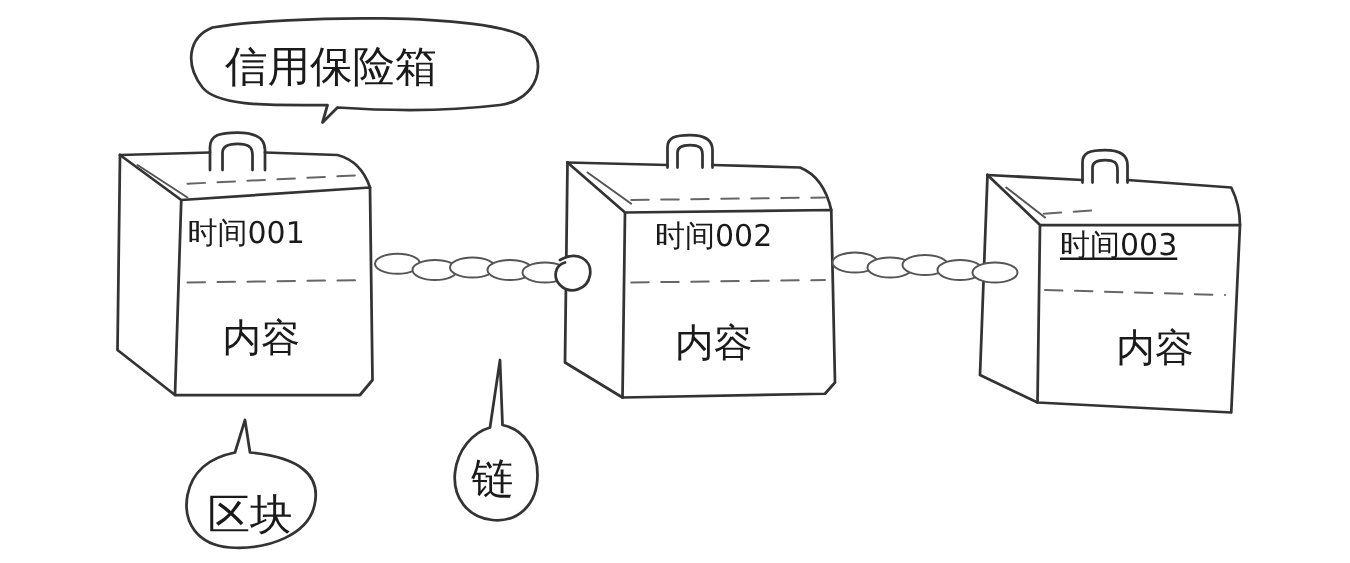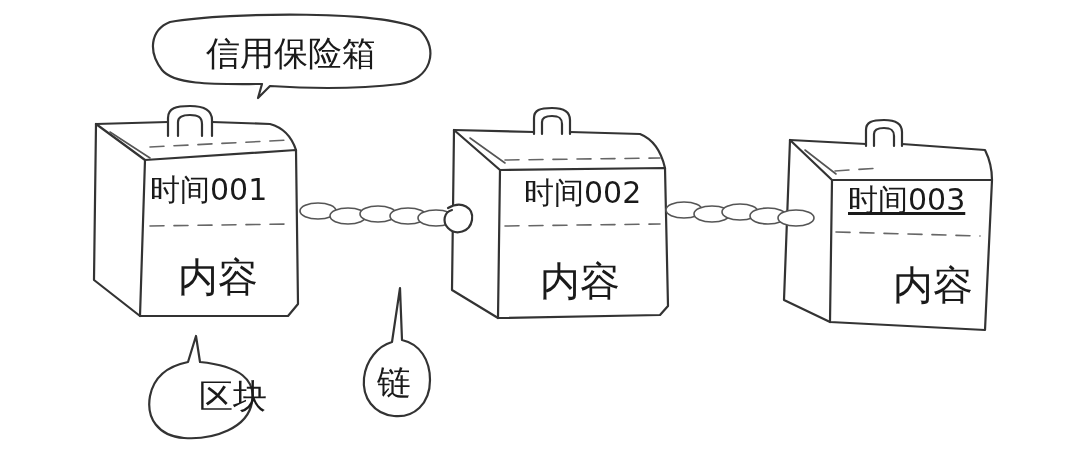--- a/index.html
+++ b/index.html
@@ -3,22 +3,22 @@
   <meta charset="utf-8">
   <style>
     html, body { margin: 0; padding: 0; background: #ffffff; }
     body { width: 1080px; height: 450px; position: relative; overflow: hidden; font-family: "DejaVu Sans", sans-serif; }
     svg.art { position: absolute; left: 0; top: 0; width: 1080px; height: 450px; }
     .ink { fill: none; stroke: #333; stroke-width: 2.2; stroke-linecap: round; stroke-linejoin: round; }
     .ink-thin { fill: none; stroke: #555; stroke-width: 1.6; stroke-linecap: round; stroke-linejoin: round; }
     .dash { fill: none; stroke: #666; stroke-width: 1.6; stroke-dasharray: 14 10; stroke-linecap: round; }
     .fillw { fill: #fff; }
     .label { position: absolute; color: #1a1a1a; font-family: "DejaVu Sans", sans-serif; white-space: nowrap; }
-    .ts { font-size: 30px; }
-    .content { font-size: 40px; }
+    .ts { font-size: 24px; }
+    .content { font-size: 31px; }
     .bubble-text { font-size: 34px; }
   </style>
 </head>
 <body>
 
 <svg class="art" viewBox="0 0 1080 450">
 
   <g>
     <path class="ink fillw" d="M170,22 C230,12 390,10 420,30 C440,50 430,80 400,84 C350,90 300,88 270,86 L258,98 L262,84 C220,84 175,86 162,70 C148,52 150,30 170,22 Z"></path>
   </g>
@@ -76,25 +76,25 @@
 
   <g>
     <path class="ink fillw" d="M196,336 L200,362 C240,366 256,380 252,402 C248,428 214,440 184,438 C158,436 146,418 150,396 C154,376 168,366 188,362 Z"></path>
   </g>
 
   <g>
     <path class="ink fillw" d="M400,288 L402,340 C420,344 430,360 430,380 C430,404 414,418 394,416 C374,414 362,398 364,378 C366,360 378,346 392,342 Z"></path>
   </g>
 </svg>
 
-<div class="label bubble-text" style="left:180px; top:31px;margin-left:26px;">信用保险箱</div>
+<div class="label bubble-text" style="left:180px; top:31px;">信用保险箱</div>
 
 <div class="label ts" style="left:150px; top:170px;">时间001</div>
 <div class="label content" style="left:178px; top:250px;">内容</div>
 
 <div class="label ts" style="left:524px; top:173px;">时间002</div>
 <div class="label content" style="left:540px; top:254px;">内容</div>
 
 <div class="label ts" style="left:848px; top:180px;text-decoration:underline;">时间003</div>
 <div class="label content" style="left:893px; top:258px;">内容</div>
 
-<div class="label bubble-text" style="left:166px; top:374px;margin-left:33px;">区块</div>
+<div class="label bubble-text" style="left:166px; top:389px;">区块</div>
 <div class="label bubble-text" style="left:377px; top:360px;">链</div>
 
 </body></html>

